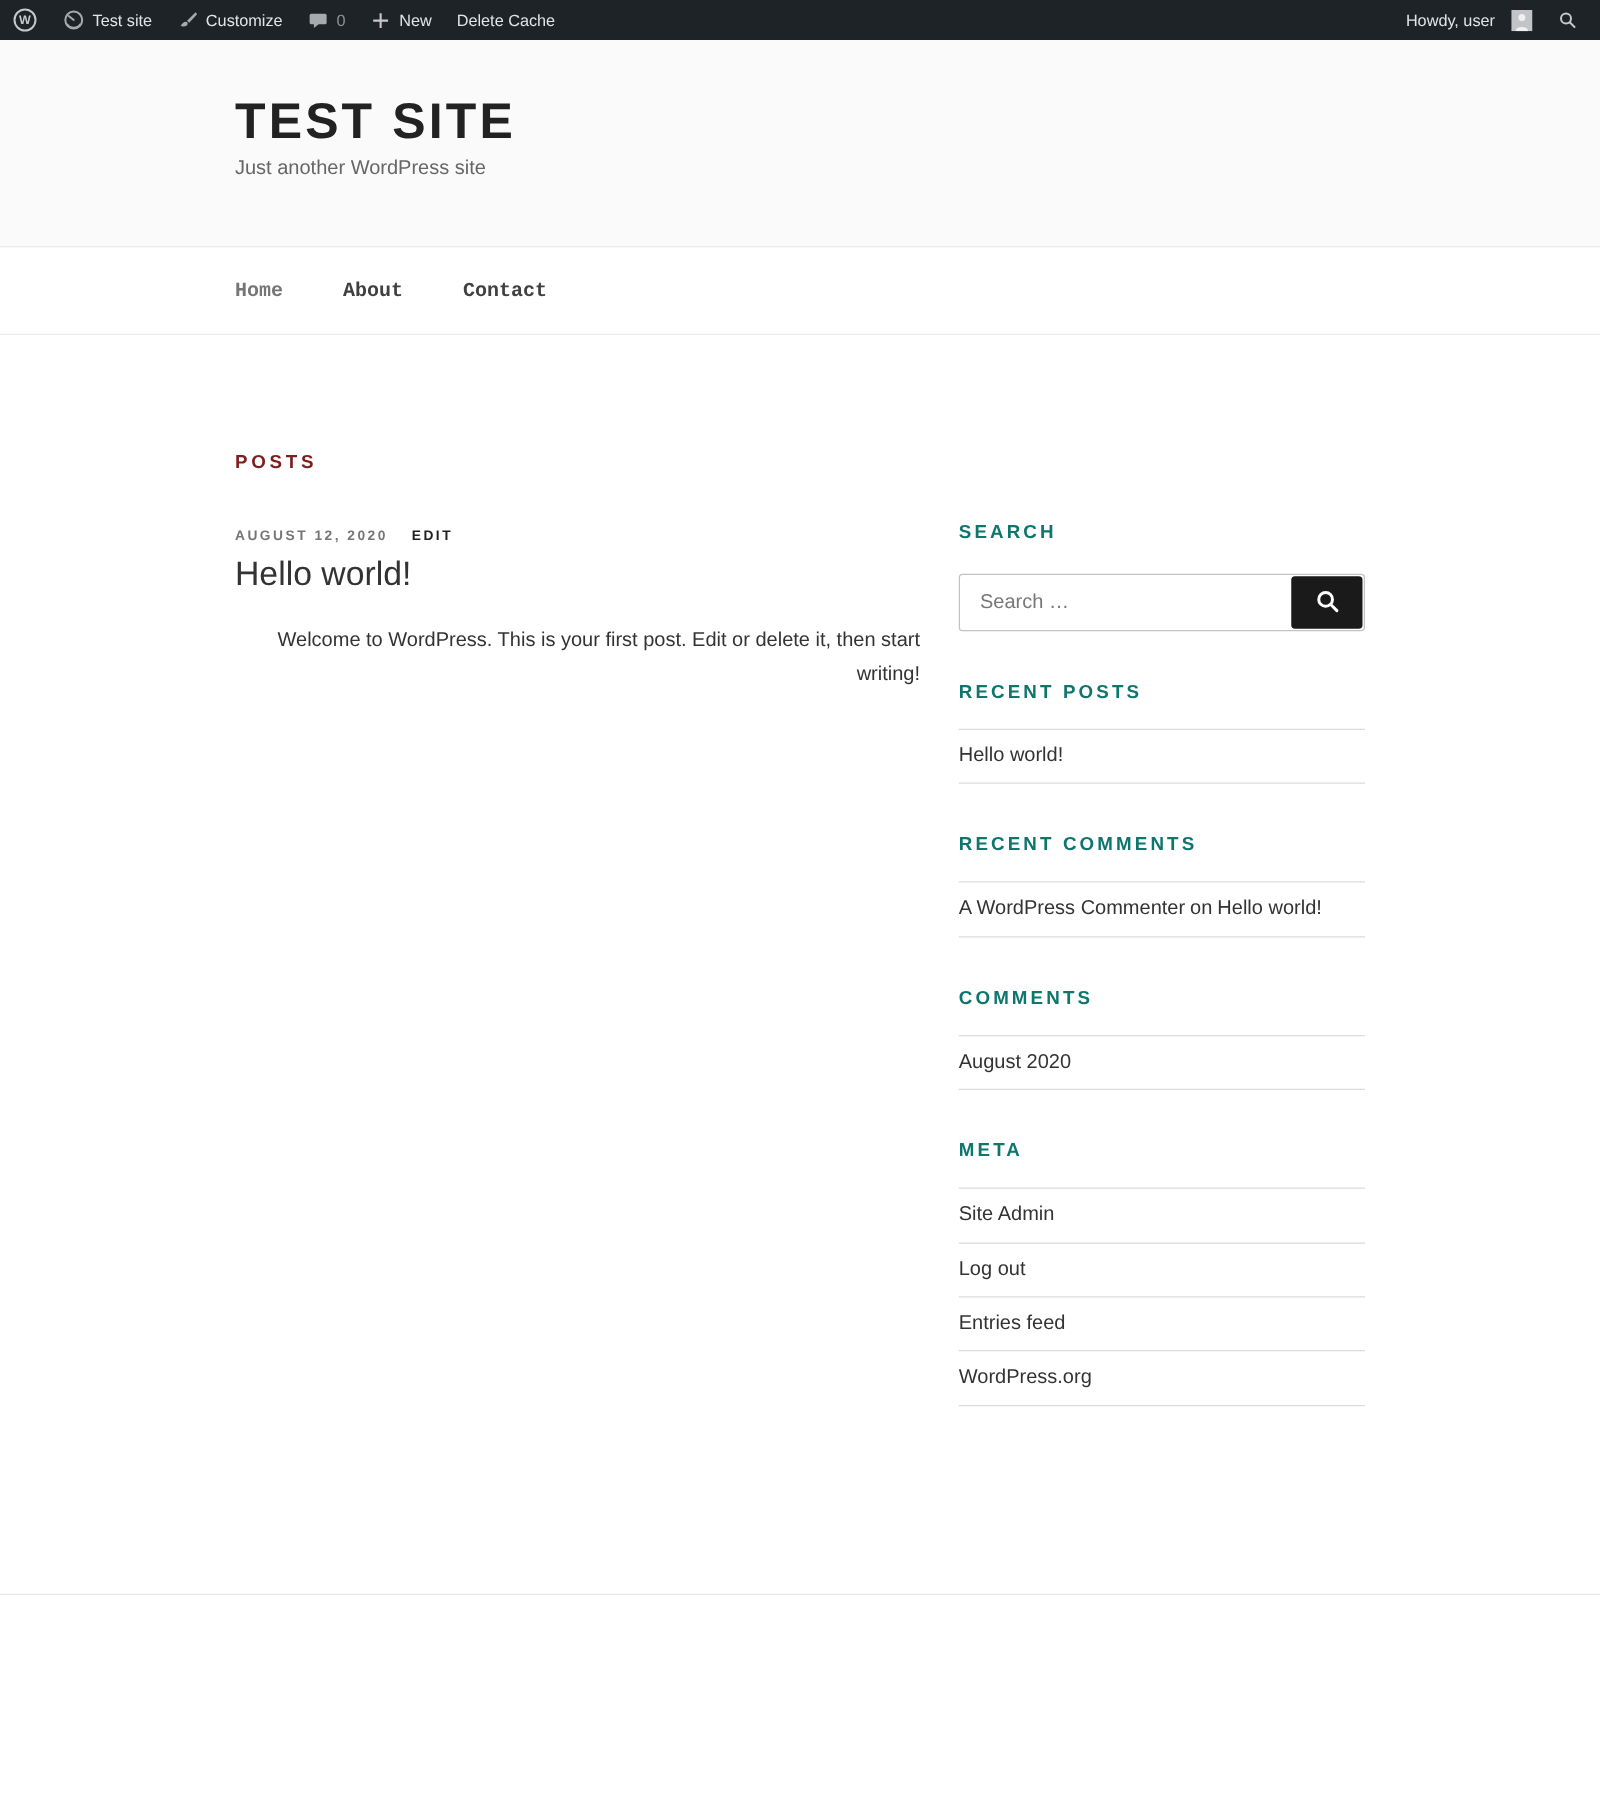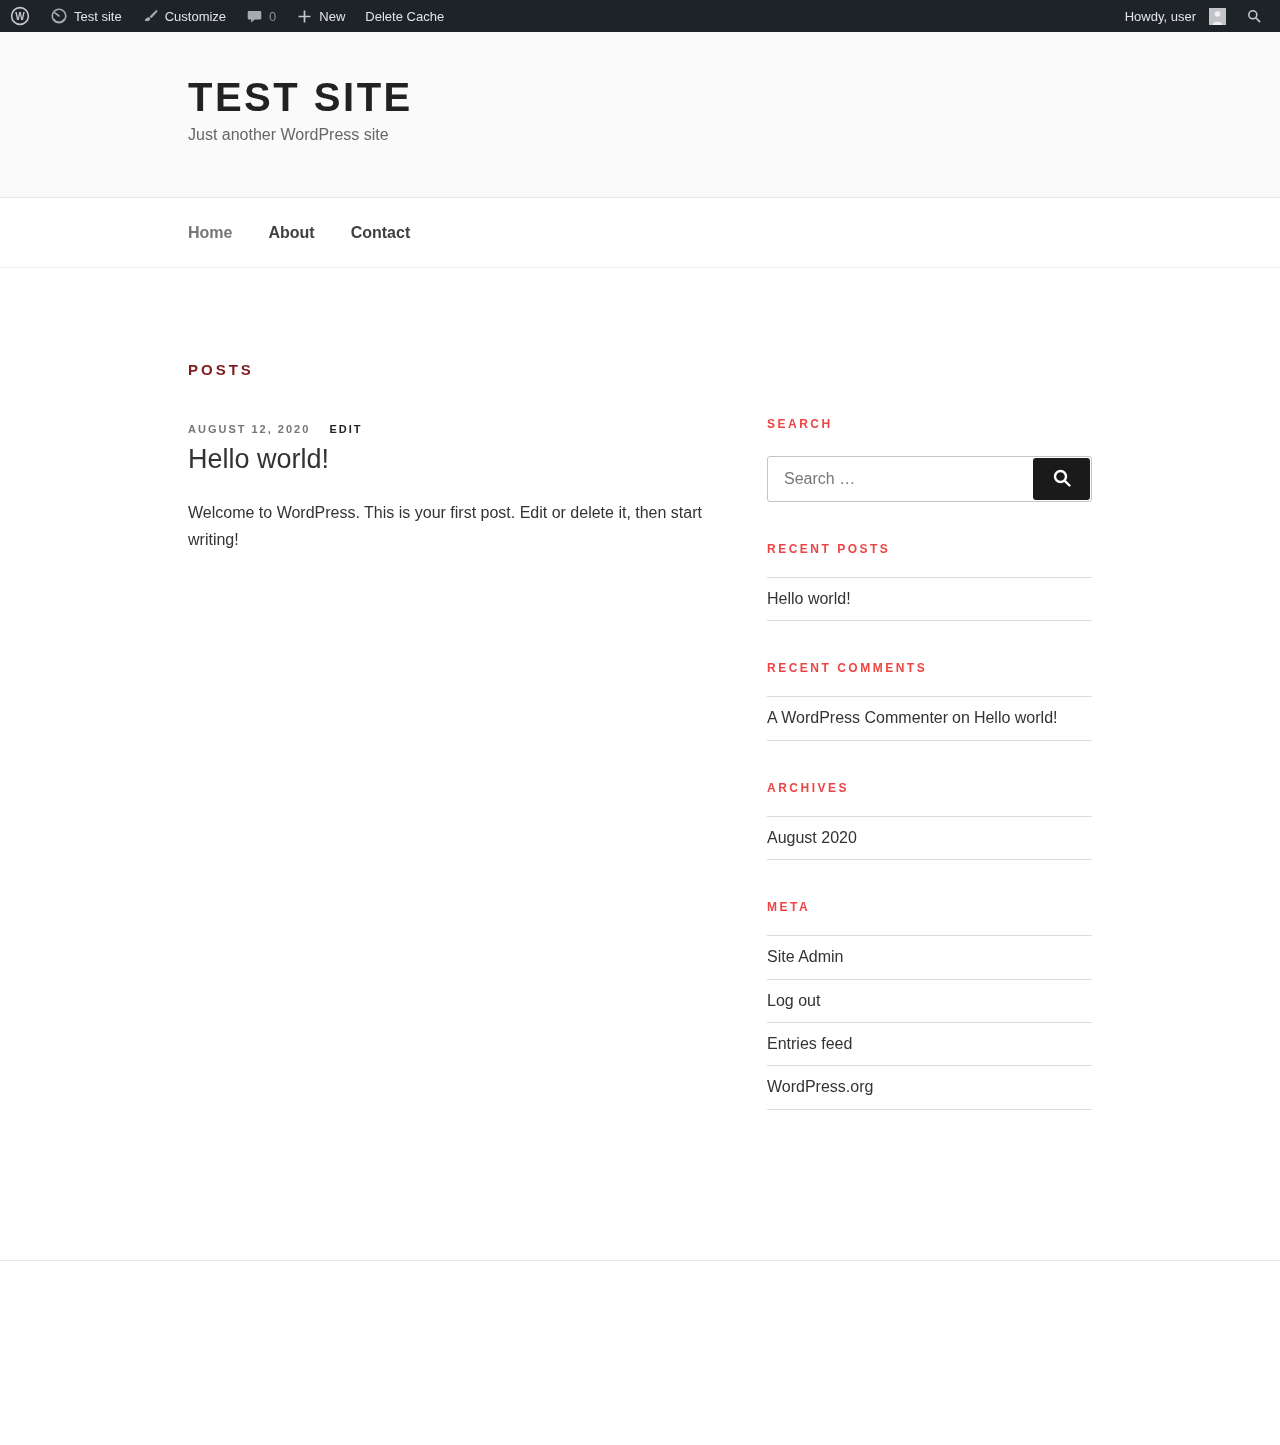--- a/index.html
+++ b/index.html
@@ -31,41 +31,41 @@
   .site-header { background: #fafafa; border-bottom: 1px solid #e6e6e6; height: 166px; }
   .container { width: 904px; margin: 0 auto; }
   .site-title {
     padding-top: 43px; font-size: 40px; font-weight: 800; letter-spacing: 2.5px;
     color: #222; line-height: 1.1;
   }
   .site-tagline { margin-top: 7px; font-size: 16px; color: #666; }
 
   
   .main-nav { background: #fff; border-bottom: 1px solid #ececec; height: 70px; }
-  .main-nav .container { display: flex; gap: 36px; align-items: center; height: 100%; }
+  .main-nav .container { display: flex; gap: 48px; align-items: center; height: 100%; font-family: Liberation Mono, monospace; }
   .nav-item { font-size: 16px; font-weight: 700; color: #404040; cursor: pointer; text-decoration: none; }
   .nav-item.current { color: #767676; }
 
   
   .site-main { display: flex; justify-content: space-between; margin-top: 93px; }
   .content-col { width: 548px; }
   .sidebar-col { width: 325px; margin-top: 56px; }
 
   .page-title { font-size: 15px; font-weight: 800; letter-spacing: 3px; color: #7f1d1d; }
 
   article { margin-top: 45px; }
   .entry-meta { font-size: 11px; font-weight: 800; letter-spacing: 2px; }
   .post-date { color: #767676; cursor: pointer; }
   .edit-link { color: #222; margin-left: 14px; cursor: pointer; }
   .post-title { margin-top: 9px; font-size: 27px; font-weight: 400; color: #333; cursor: pointer; }
-  .post-body { margin-top: 24px; font-size: 16px; line-height: 1.7; color: #333; }
+  .post-body { margin-top: 24px; font-size: 16px; line-height: 1.7; color: #333; text-align: right; }
 
   
   .widget { margin-bottom: 40px; }
-  .widget-title { font-size: 12px; font-weight: 800; letter-spacing: 2.5px; color: #ef4444; }
+  .widget-title { font-size: 15px; font-weight: 800; letter-spacing: 2.5px; color: #0f766e; }
   .widget ul { list-style: none; margin-top: 21px; border-top: 1px solid #dcdcdc; }
   .widget li {
     border-bottom: 1px solid #dcdcdc; padding: 10px 0;
     font-size: 16px; color: #333; line-height: 1.4;
   }
   .widget li a { color: #333; text-decoration: none; cursor: pointer; }
   .rc-on { margin: 0 4px; }
 
   .search-form { position: relative; margin-top: 25px; }
   .search-input {
@@ -215,21 +215,21 @@
     <div class="widget">
       <div class="widget-title">RECENT COMMENTS</div>
       <ul>
         <li>
           <a>A WordPress Commenter</a><span class="rc-on">on</span><a>Hello world!</a>
         </li>
       </ul>
     </div>
 
     <div class="widget">
-      <div class="widget-title">ARCHIVES</div>
+      <div class="widget-title">COMMENTS</div>
       <ul>
         <li>
           <a>August 2020</a>
         </li>
       </ul>
     </div>
 
 
     <div class="widget">
       <div class="widget-title">META</div>

